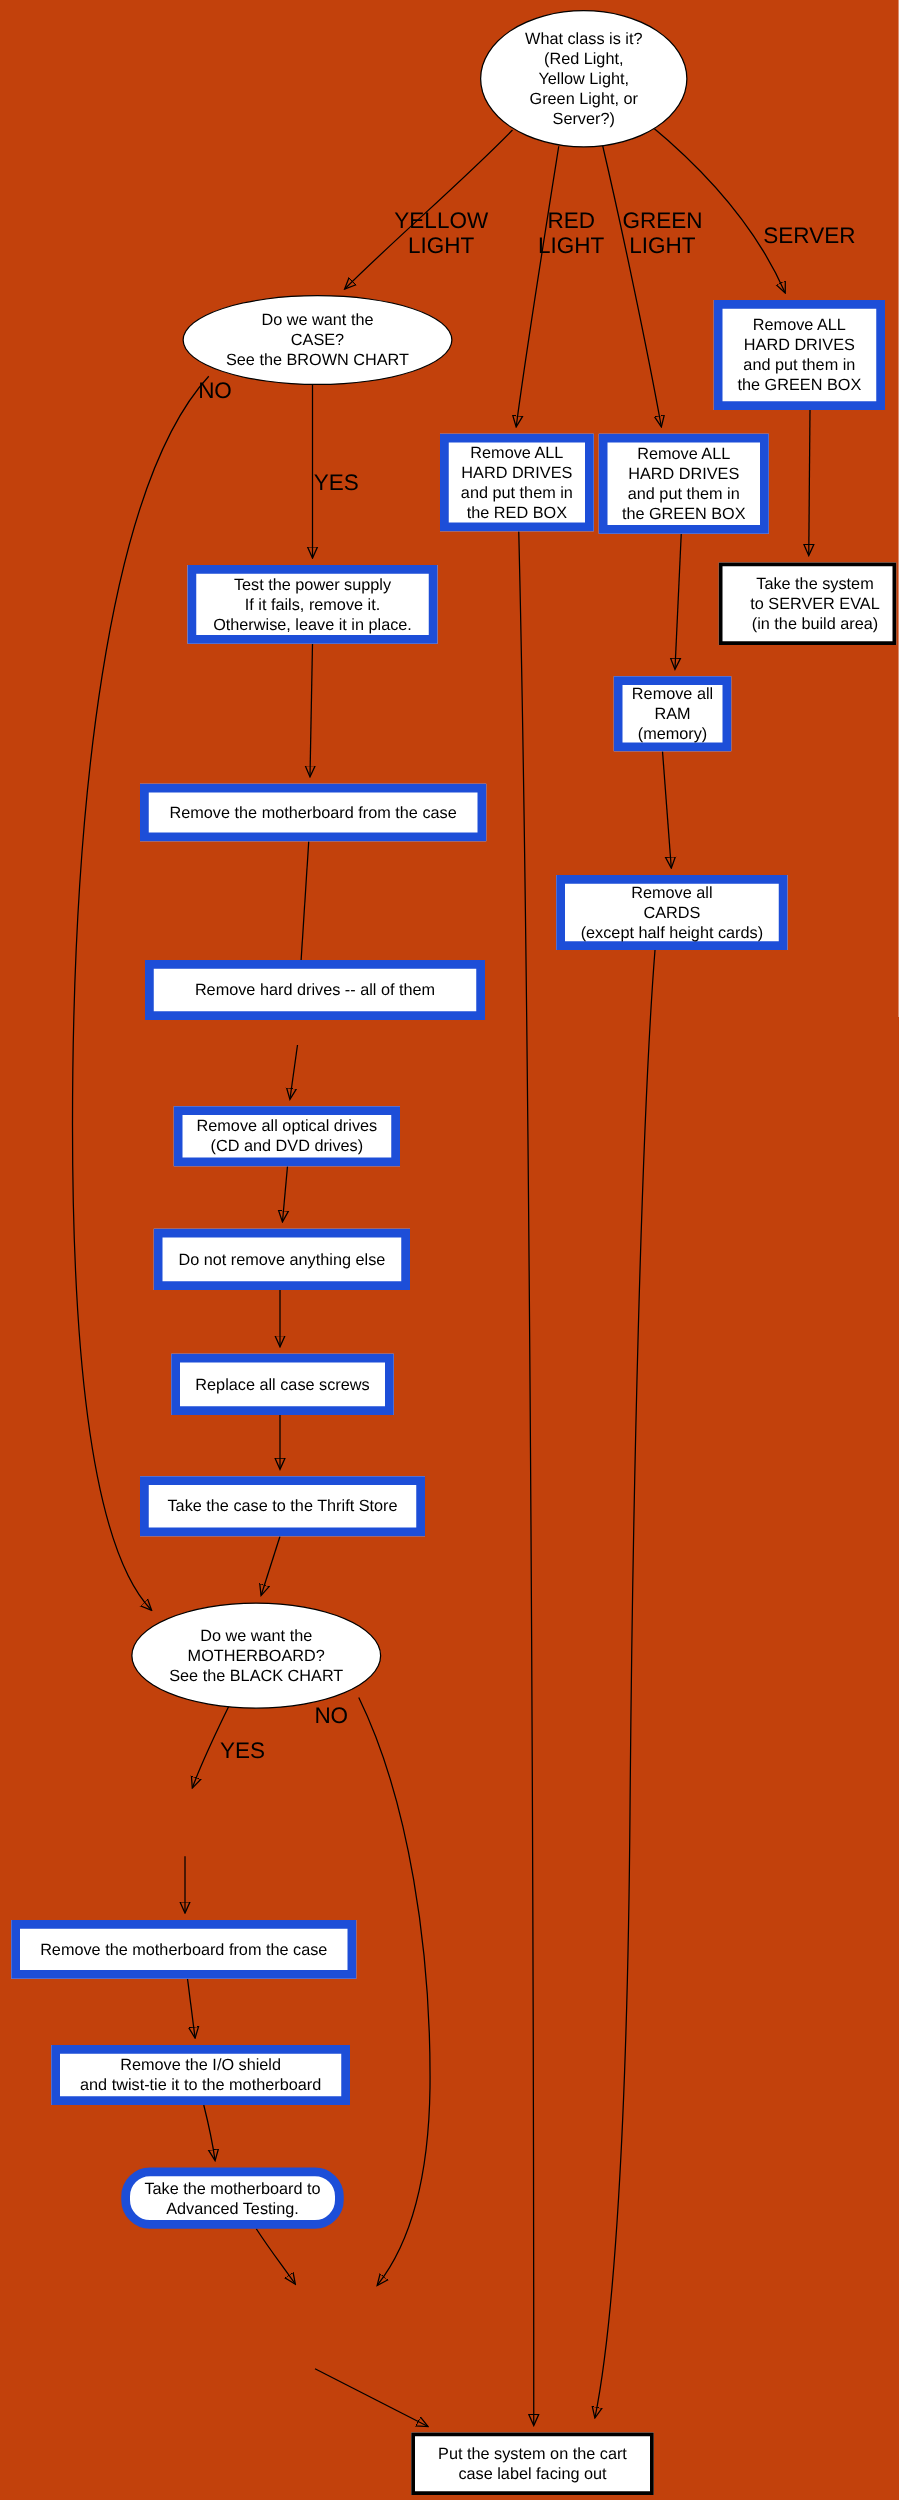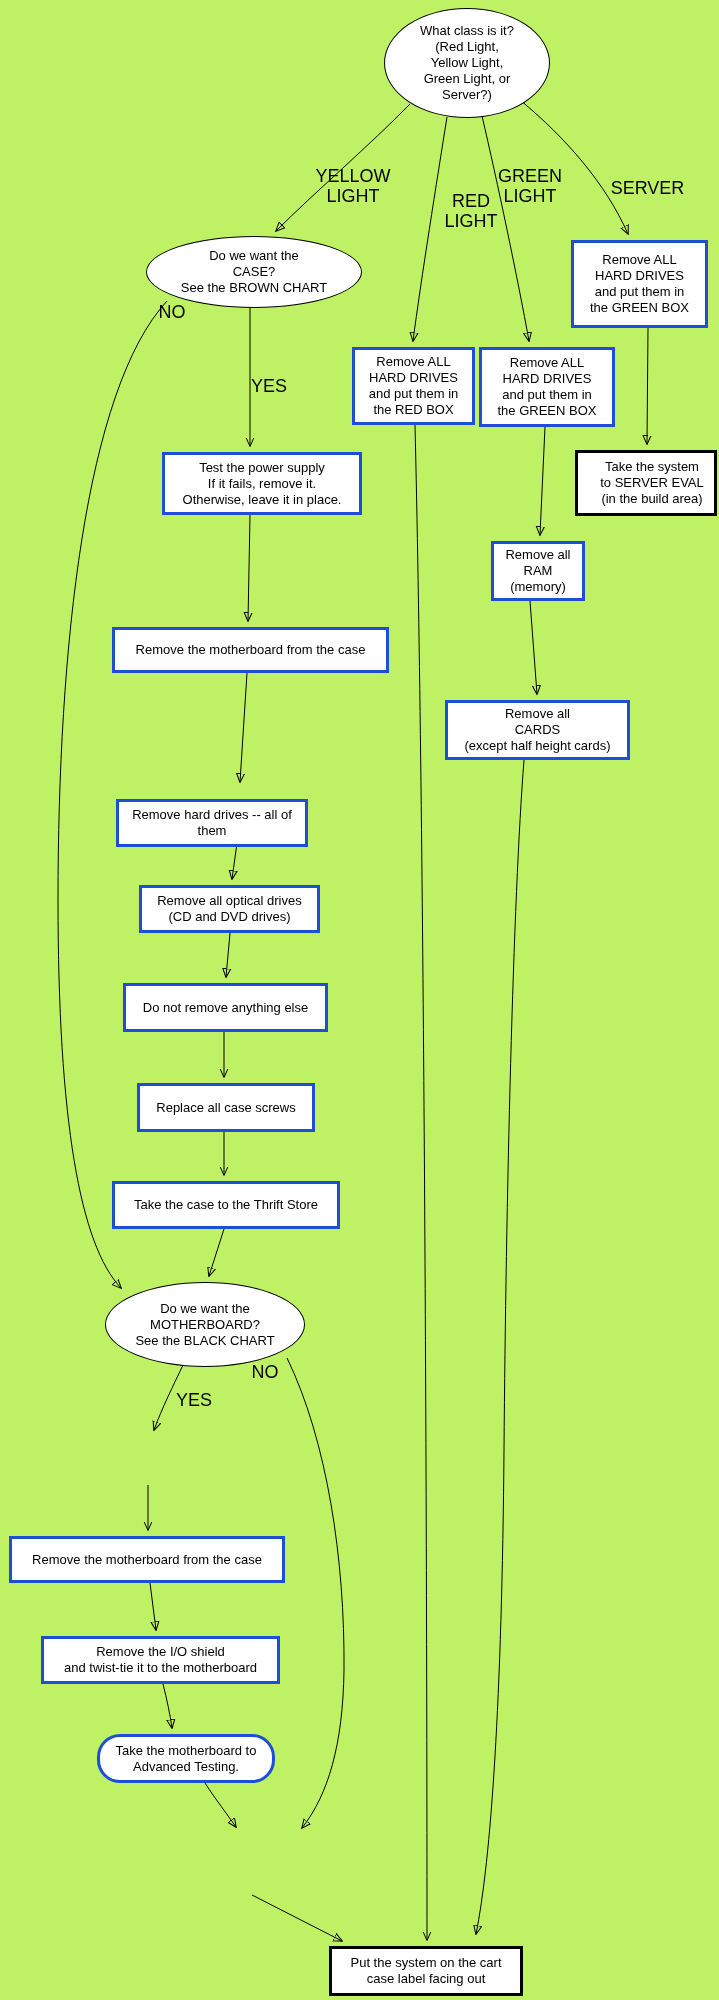--- a/index.html
+++ b/index.html
@@ -1,60 +1,60 @@
 <!DOCTYPE html>
 <html><head>
 <meta charset="utf-8">
 <style>
   html,body{margin:0;padding:0;background:#ffffff;}
   .canvas{
-    position:relative;width:719px;height:2000px;background:#bef264;
+    position:relative;width:719px;height:2000px;background:#c2410c;
     font-family:"Liberation Sans","DejaVu Sans",sans-serif;color:#000;
     overflow:hidden;
   }
   .edges{position:absolute;left:0;top:0;width:719px;height:2000px;}
   .edges path{stroke:#000;fill:none;stroke-width:1;}
   .node{
     position:absolute;display:flex;align-items:center;justify-content:center;
     text-align:center;font-size:13px;line-height:16px;white-space:pre-line;
     background:#fff;box-sizing:border-box;
   }
-  .box{border:3px solid #1d4ed8;}
+  .box{border:7px solid #1d4ed8;}
   .box-bold{border:3px solid #000;}
   .ellipse{border:1px solid #000;border-radius:50%;}
   .edge-label{
     position:absolute;text-align:center;font-size:18px;line-height:20px;
     white-space:pre-line;color:#000;
   }
   
   #n-start{left:384px;top:8px;width:166px;height:110px;}
   #n-case-q{left:146px;top:236px;width:216px;height:72px;}
   #n-red-hd{left:352px;top:347px;width:123px;height:78px;}
   #n-green-hd{left:479px;top:347px;width:136px;height:80px;}
   #n-server-hd{left:571px;top:240px;width:137px;height:88px;}
   #n-server-eval{left:575px;top:450px;width:142px;height:66px;padding-left:12px;}
-  #n-test-psu{left:150px;top:452px;width:200px;height:63px;margin-left:12px;}
+  #n-test-psu{left:150px;top:452px;width:200px;height:63px;}
   #n-ram{left:491px;top:541px;width:94px;height:60px;}
   #n-cards{left:445px;top:700px;width:185px;height:60px;}
   #n-mobo1{left:112px;top:627px;width:277px;height:46px;}
-  #n-hd-all{left:116px;top:799px;width:192px;height:48px;}
+  #n-hd-all{left:116px;top:768px;width:272px;height:48px;}
   #n-optical{left:139px;top:885px;width:181px;height:48px;}
   #n-nothing{left:123px;top:983px;width:205px;height:49px;}
   #n-screws{left:137px;top:1083px;width:178px;height:49px;}
   #n-thrift{left:112px;top:1181px;width:228px;height:48px;}
   #n-mobo-q{left:105px;top:1282px;width:200px;height:85px;}
   #n-any-cards{left:77px;top:1436px;width:141px;height:49px;}
   #n-mobo2{left:9px;top:1536px;width:276px;height:47px;}
   #n-io-shield{left:41px;top:1636px;width:239px;height:48px;}
   #n-adv-test{left:97px;top:1734px;width:178px;height:49px;border-radius:23px;}
   #n-follow{left:144px;top:1833px;width:244px;height:62px;}
   #n-cart{left:329px;top:1946px;width:194px;height:50px;}
   
   #l-yellow{left:300px;top:166px;width:106px;}
-  #l-red{left:439px;top:166px;width:64px;margin-top:25px;}
+  #l-red{left:425px;top:166px;width:64px;}
   #l-green{left:492px;top:166px;width:76px;}
   #l-server{left:605px;top:178px;width:85px;}
   #l-case-no{left:150px;top:302px;width:44px;}
   #l-case-yes{left:246px;top:376px;width:46px;}
   #l-mobo-no{left:243px;top:1362px;width:44px;}
   #l-mobo-yes{left:171px;top:1390px;width:46px;}
 </style>
 </head>
 <body>
 

